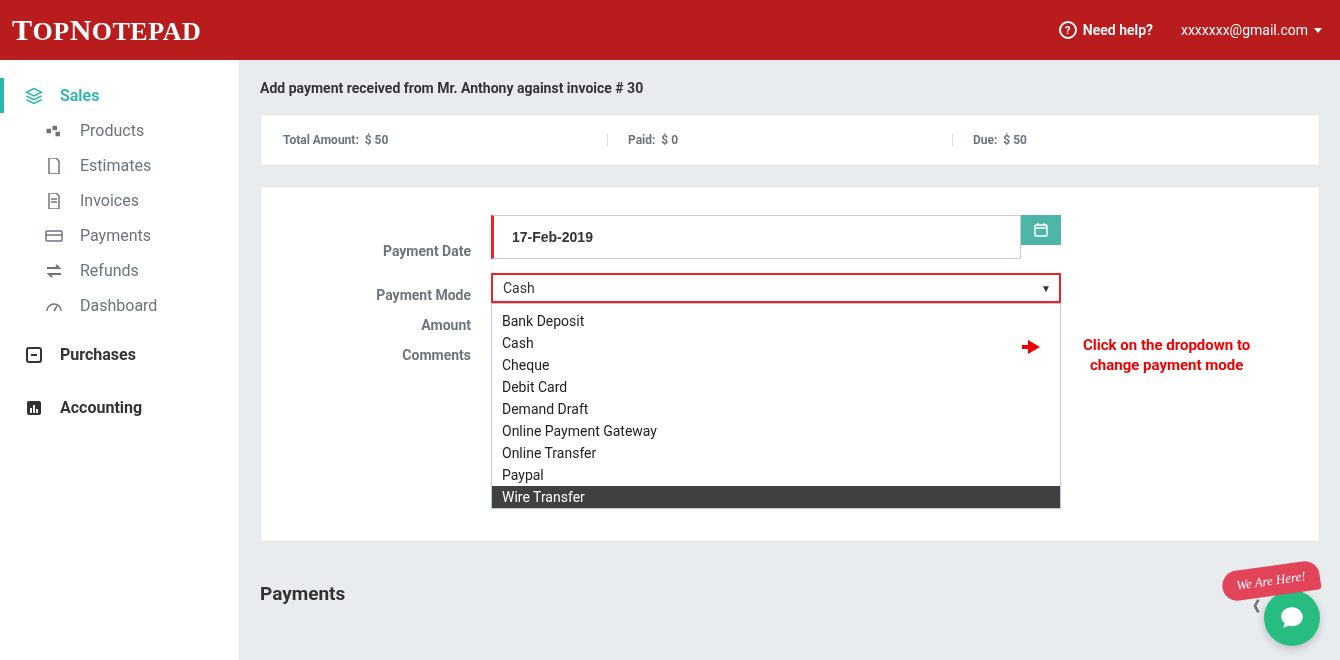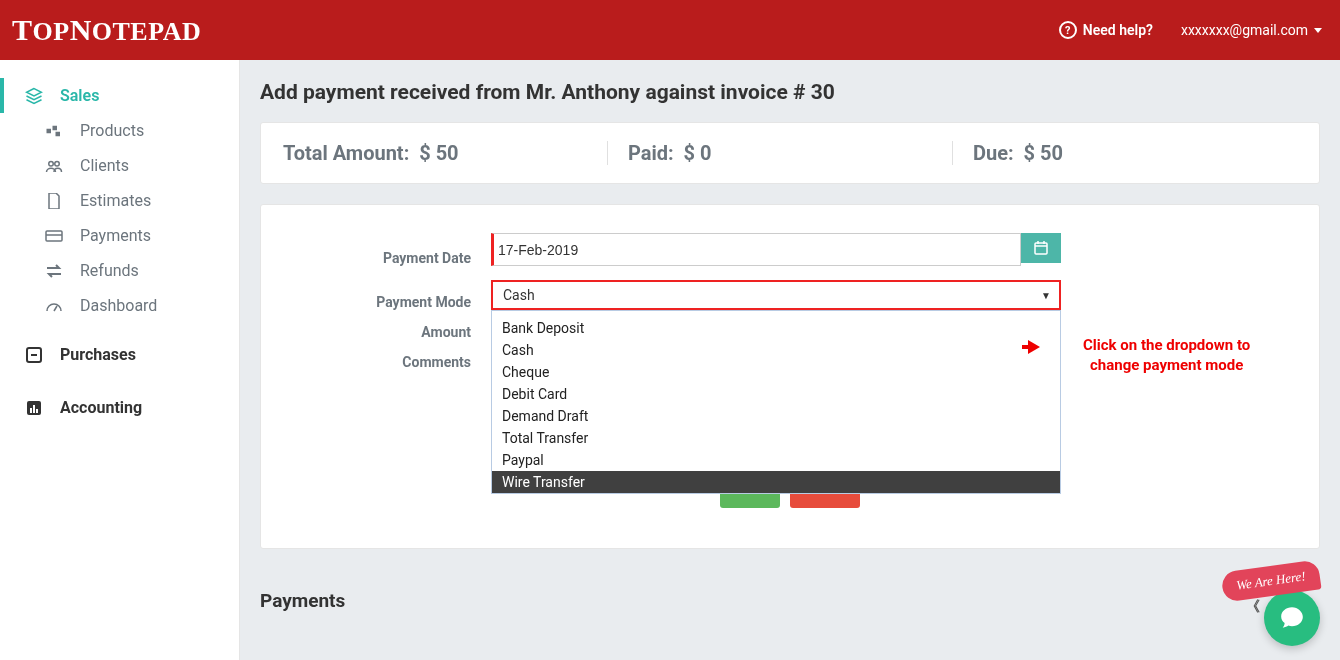--- a/index.html
+++ b/index.html
@@ -50,38 +50,38 @@
     display: flex; align-items: center; gap: 16px;
     padding: 8px 14px 8px 24px; font-size: 16px; color: #6c757d; cursor: pointer;
   }
   .side-item.sub { padding-left: 44px; }
   .side-item.active { color: #2ab7a9; border-left: 4px solid #2ab7a9; padding-left: 20px; font-weight: 600; }
   .side-item.bold { color: #333; font-weight: 700; }
   .side-icon { width: 20px; display: inline-flex; justify-content: center; color: #6c757d; }
   .side-item.active .side-icon { color: #2ab7a9; }
   
   .main { flex: 1; padding: 20px 20px 0 20px; overflow: hidden; position: relative; }
-  .page-title { font-size: 21px; font-weight: 700; color: #333; margin-bottom: 18px; }
+  .page-title { font-size: 14px; font-weight: 700; color: #333; margin-bottom: 18px; }
   .summary-card {
     background: #fff; border: 1px solid #e5e5e5; border-radius: 3px;
     padding: 18px 22px; display: flex; align-items: center; gap: 0; margin-bottom: 20px;
   }
-  .summary-cell { flex: 1; font-size: 20px; color: #6c757d; }
+  .summary-cell { flex: 1; font-size: 12px; color: #6c757d; }
   .summary-cell .lbl { font-weight: 700; color: #6c757d; }
   .summary-cell + .summary-cell { border-left: 1px solid #e0e0e0; padding-left: 20px; }
   .form-card {
     background: #fff; border: 1px solid #e5e5e5; border-radius: 3px;
     padding: 28px 30px 40px 30px; position: relative; margin-bottom: 40px;
   }
   .form-row { display: flex; align-items: flex-end; margin-bottom: 14px; }
   .form-label { width: 200px; text-align: right; padding-right: 20px; font-size: 14px; font-weight: 700; color: #6c757d; }
   .form-control-wrap { flex: 1; max-width: 570px; position: relative; display: flex; }
   .form-input {
-    flex: 1; height: 33px; border: 1px solid #ccc; border-left: 3px solid #e22; padding: 0 4px;
-    font-size: 14px; color: #333; background: #fff;
+    flex: 1; height: 44px; border: 1px solid #ccc; border-left: 3px solid #e22; padding: 0 18px;
+    font-size: 14px; color: #333; background: #fff; font-weight: bold;
   }
   .cal-btn {
     width: 40px; height: 30px; background: #4db6a8; color: #fff; display: flex;
     align-items: center; justify-content: center; cursor: pointer; border: none;
   }
   .select-input {
     flex: 1; height: 30px; border: 2px solid #e22; padding: 0 26px 0 10px;
     font-size: 14px; background: #fff; position: relative; display: flex; align-items: center;
   }
   .select-caret {
@@ -164,36 +164,35 @@
         <svg width="18" height="14" viewBox="0 0 24 18" fill="currentColor">
             <rect x="2" y="6" width="6" height="6"></rect>
             <rect x="10" y="2" width="6" height="6"></rect>
             <rect x="14" y="10" width="6" height="6"></rect>
           </svg>
       </span>
       <span>Products</span>
     </div>
     <div class="side-item sub">
       <span class="side-icon">
-        <svg width="18" height="14" viewBox="0 0 24 18" fill="none" stroke="currentColor" stroke-width="2">
-            <circle cx="8" cy="6" r="3"></circle>
-            <circle cx="16" cy="6" r="3"></circle>
-            <path d="M2 17c0-3 3-5 6-5s6 2 6 5"></path>
-            <path d="M12 17c0-3 2-5 5-5s5 2 5 5"></path>
-          </svg>
-      </span>
-      <span>Clients</span>
-    </div>
-    <div class="side-item sub">
-      <span class="side-icon">
         <svg width="14" height="16" viewBox="0 0 14 16" fill="currentColor">
             <path d="M2 0h7l3 3v13H2z" fill="none" stroke="currentColor" stroke-width="1.5"></path>
           </svg>
       </span>
       <span>Estimates</span>
+    </div>
+    <div class="side-item sub">
+      <span class="side-icon">
+        <svg width="14" height="16" viewBox="0 0 14 16" fill="none" stroke="currentColor" stroke-width="1.5">
+            <path d="M2 0h7l3 3v13H2z"></path>
+            <line x1="4" y1="6" x2="10" y2="6"></line>
+            <line x1="4" y1="9" x2="10" y2="9"></line>
+          </svg>
+      </span>
+      <span>Invoices</span>
     </div>
     <div class="side-item sub">
       <span class="side-icon">
         <svg width="18" height="14" viewBox="0 0 18 14" fill="none" stroke="currentColor" stroke-width="1.5">
             <rect x="1" y="2" width="16" height="10" rx="1"></rect>
             <line x1="1" y1="6" x2="17" y2="6"></line>
           </svg>
       </span>
       <span>Payments</span>
     </div>
@@ -282,21 +281,22 @@
             <span class="select-caret">▼</span>
           </div>
 
           <div class="dropdown">
             <div class="dropdown-pad"></div>
             <div class="dropdown-item">Bank Deposit</div>
             <div class="dropdown-item">Cash</div>
             <div class="dropdown-item">Cheque</div>
             <div class="dropdown-item">Debit Card</div>
             <div class="dropdown-item">Demand Draft</div>
-            <div class="dropdown-item">Total Transfer</div>
+            <div class="dropdown-item">Online Payment Gateway</div>
+            <div class="dropdown-item">Online Transfer</div>
             <div class="dropdown-item">Paypal</div>
             <div class="dropdown-item highlight">Wire Transfer</div>
           </div>
         </div>
       </div>
 
       <div class="form-row">
         <div class="form-label">Amount</div>
         <div class="form-control-wrap"></div>
       </div>

